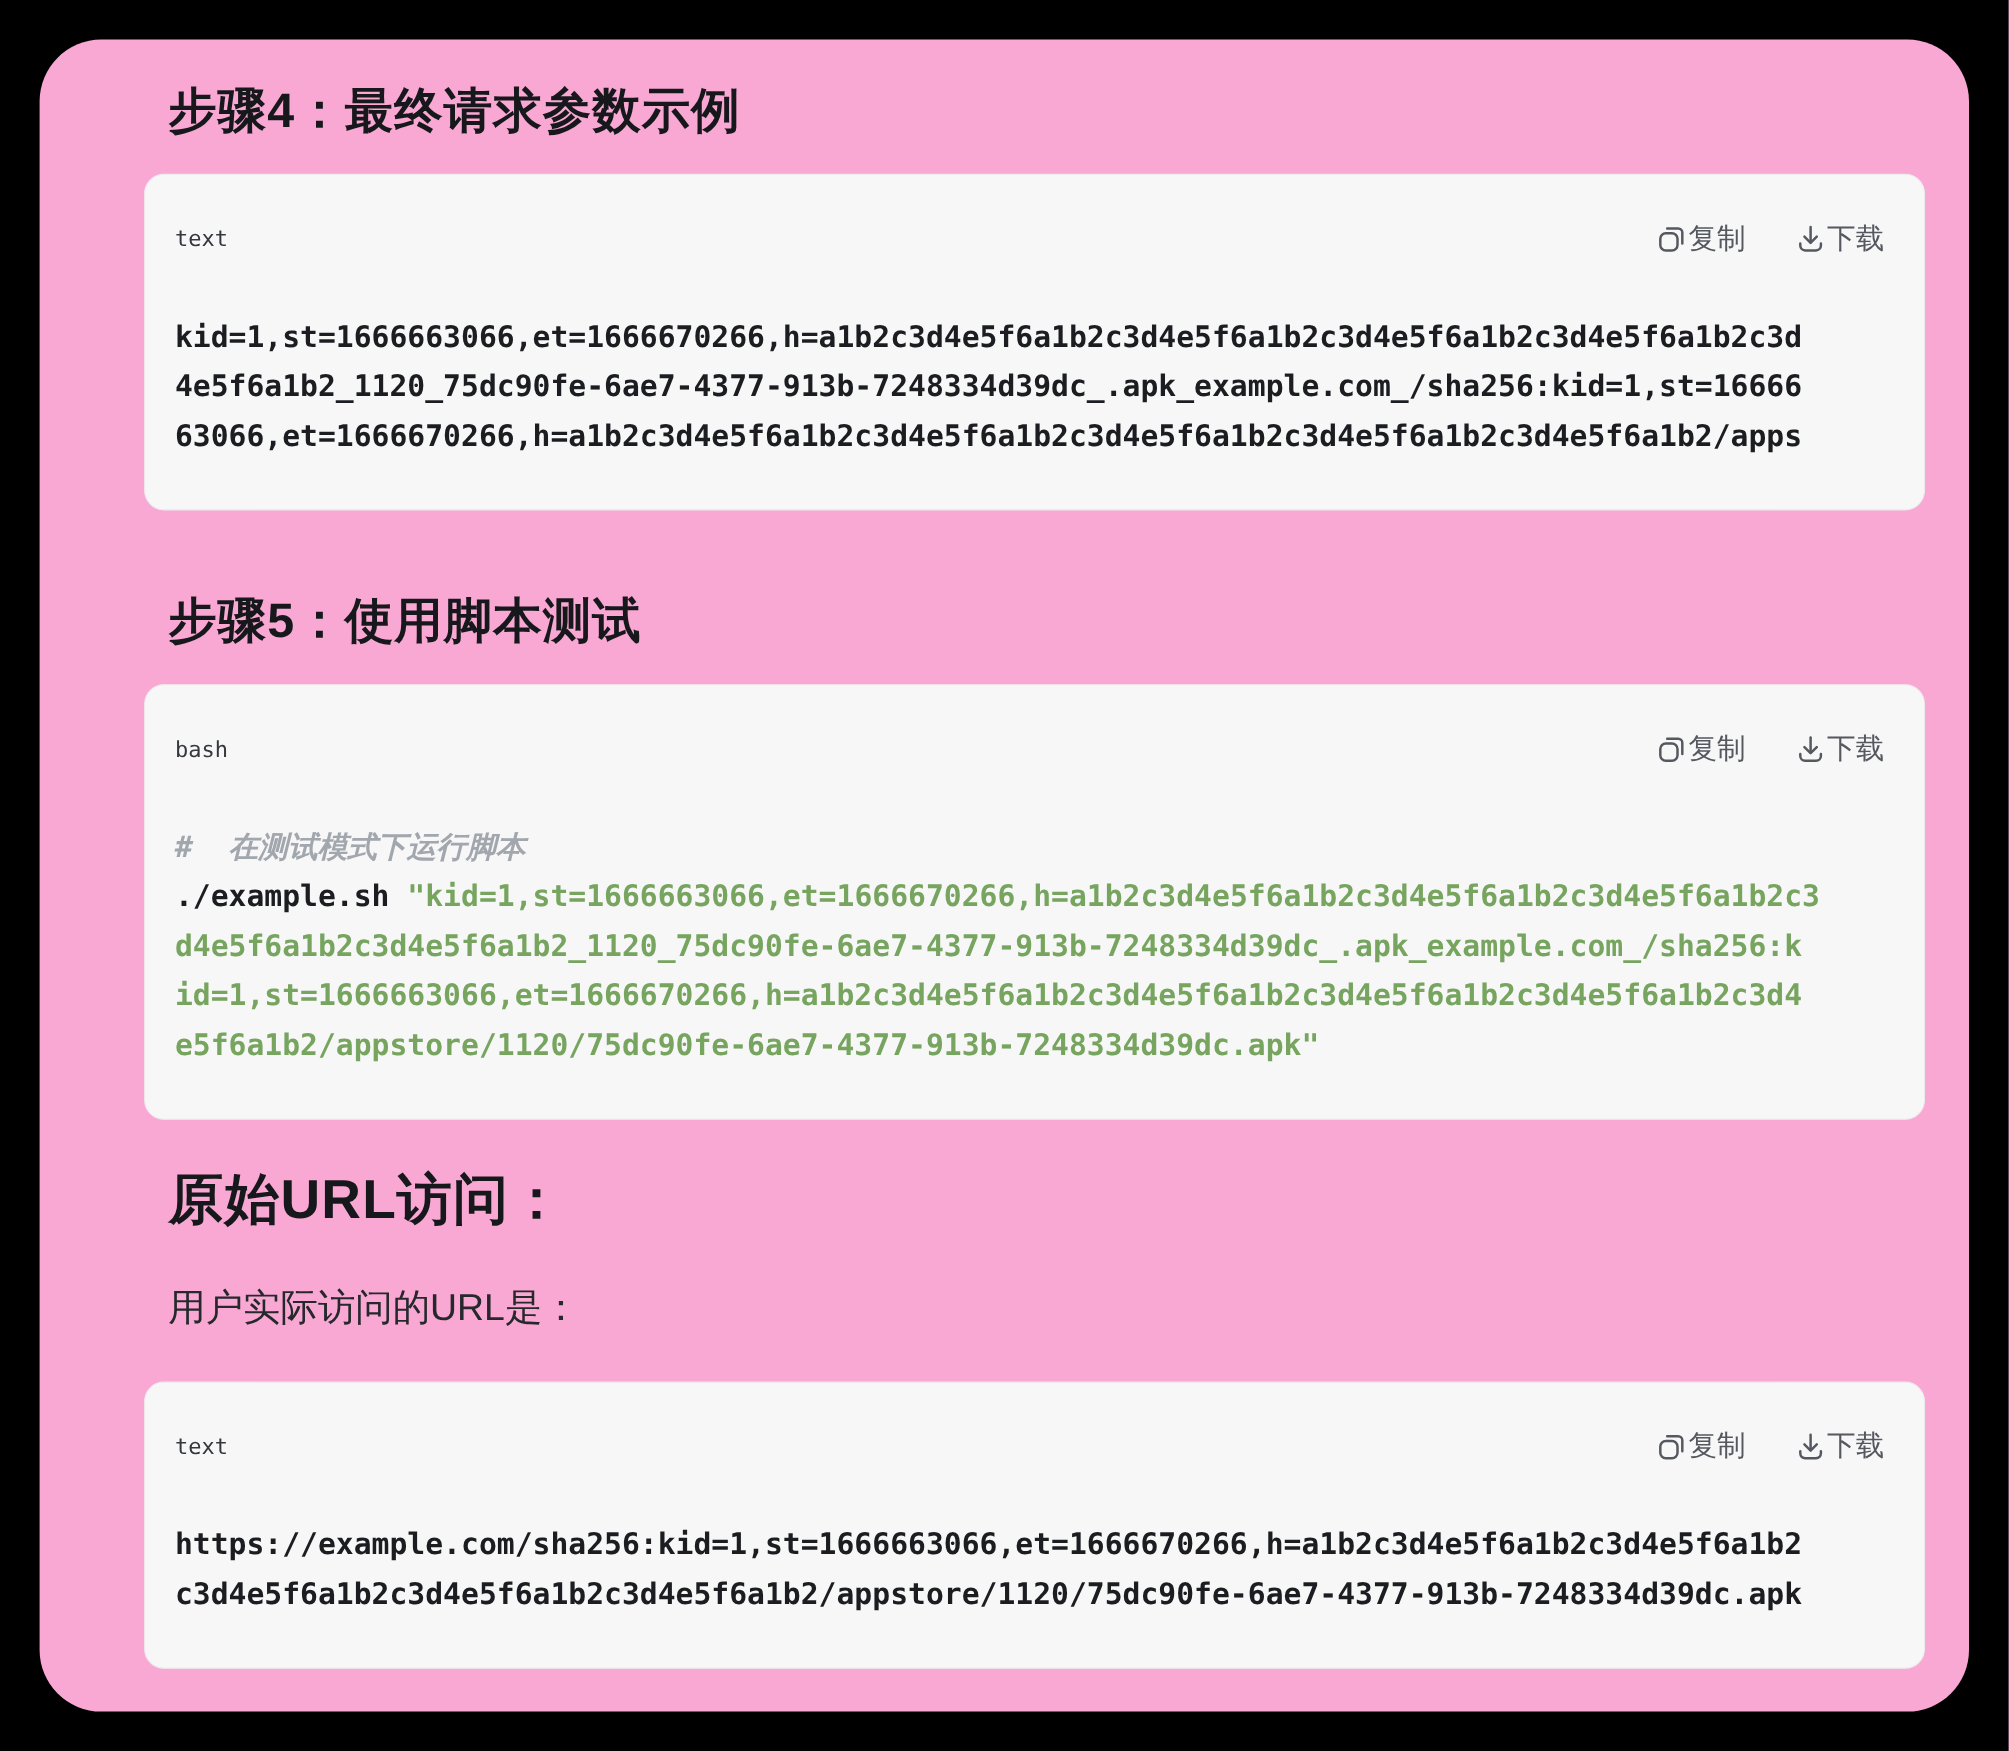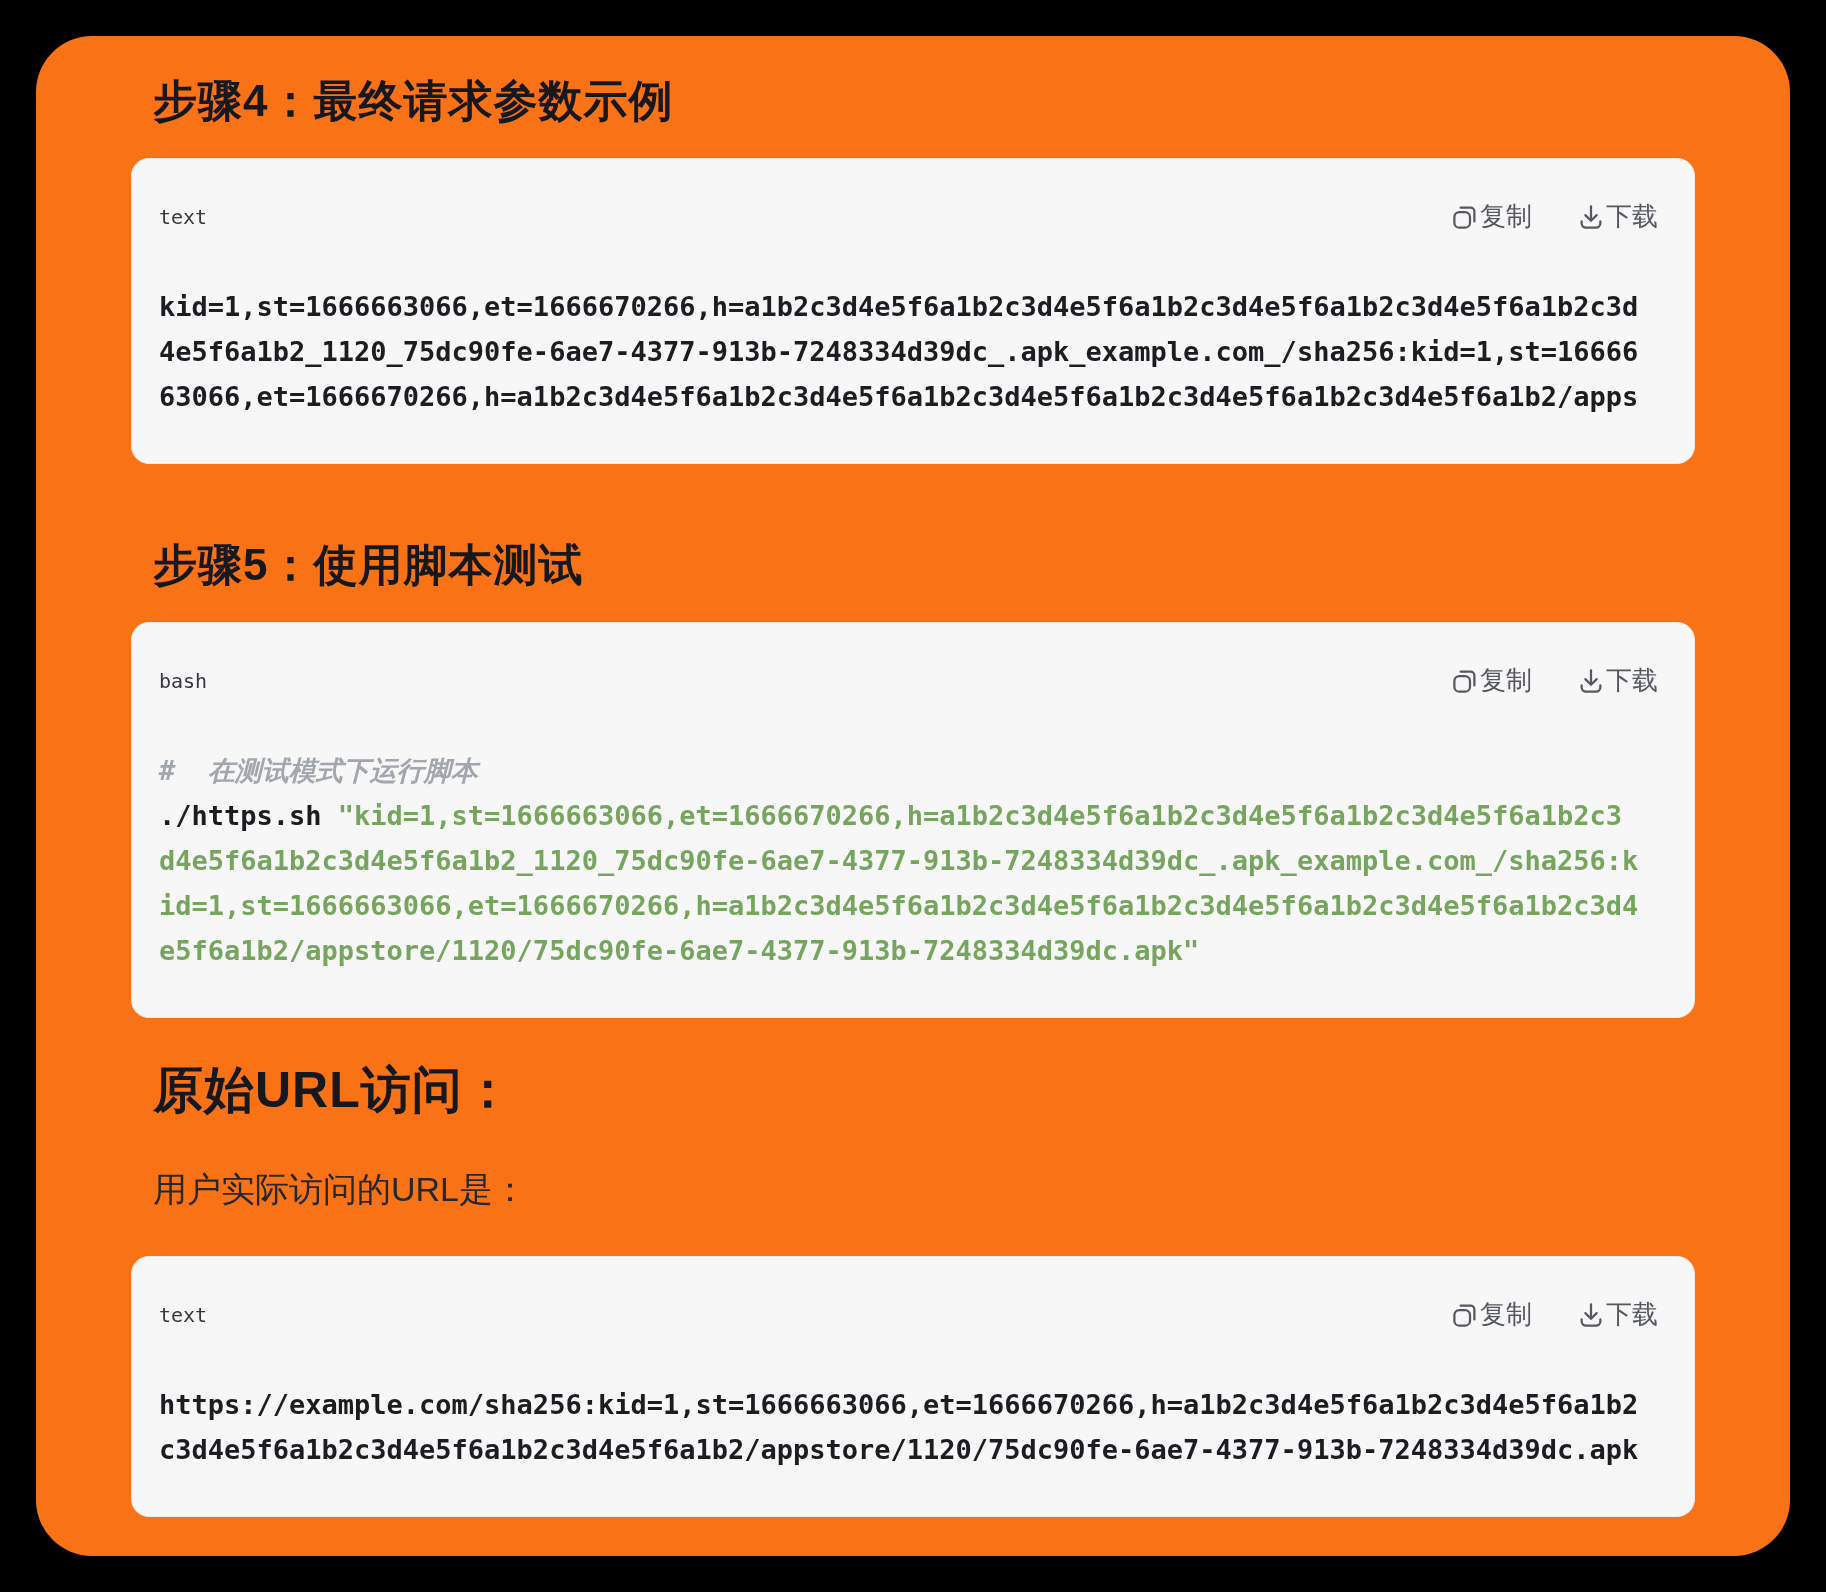--- a/index.html
+++ b/index.html
@@ -5,23 +5,23 @@
   * { margin: 0; padding: 0; box-sizing: border-box; }
   html, body { width: 1826px; height: 1592px; }
   body {
     background: #000000;
     font-family: "Liberation Sans", "DejaVu Sans", sans-serif;
     position: relative;
   }
   .card {
     position: absolute;
     left: 36px; top: 36px; right: 36px; bottom: 36px;
-    background: #f97316;
+    background: #f9a8d4;
     border-radius: 56px;
-    padding: 36px 95px 0 95px;
+    padding: 36px 40px 0 95px;
     overflow: hidden;
   }
   .h-step {
     font-size: 44px;
     font-weight: 700;
     color: #17181c;
     line-height: 58px;
     margin: 0 0 28px 22px;
     letter-spacing: 1px;
   }
@@ -146,21 +146,21 @@
               <path d="M12 3.5v11"></path>
               <path d="M7.5 10.5 12 15l4.5-4.5"></path>
             </svg>
           </span>
           <span>下载</span>
         </button>
       </div>
     </div>
     <div class="code-body">
       <div class="code-line comment">#  在测试模式下运行脚本</div>
-      <div class="code-line"><span>./https.sh </span><span class="str">"kid=1,st=1666663066,et=1666670266,h=a1b2c3d4e5f6a1b2c3d4e5f6a1b2c3d4e5f6a1b2c3</span></div>
+      <div class="code-line"><span>./example.sh </span><span class="str">"kid=1,st=1666663066,et=1666670266,h=a1b2c3d4e5f6a1b2c3d4e5f6a1b2c3d4e5f6a1b2c3</span></div>
       <div class="code-line str">d4e5f6a1b2c3d4e5f6a1b2_1120_75dc90fe-6ae7-4377-913b-7248334d39dc_.apk_example.com_/sha256:k</div>
       <div class="code-line str">id=1,st=1666663066,et=1666670266,h=a1b2c3d4e5f6a1b2c3d4e5f6a1b2c3d4e5f6a1b2c3d4e5f6a1b2c3d4</div>
       <div class="code-line str">e5f6a1b2/appstore/1120/75dc90fe-6ae7-4377-913b-7248334d39dc.apk"</div>
     </div>
   </div>
 
   <h2 class="h-big">原始URL访问：</h2>
 
   <p class="p-intro">用户实际访问的URL是：</p>
 

